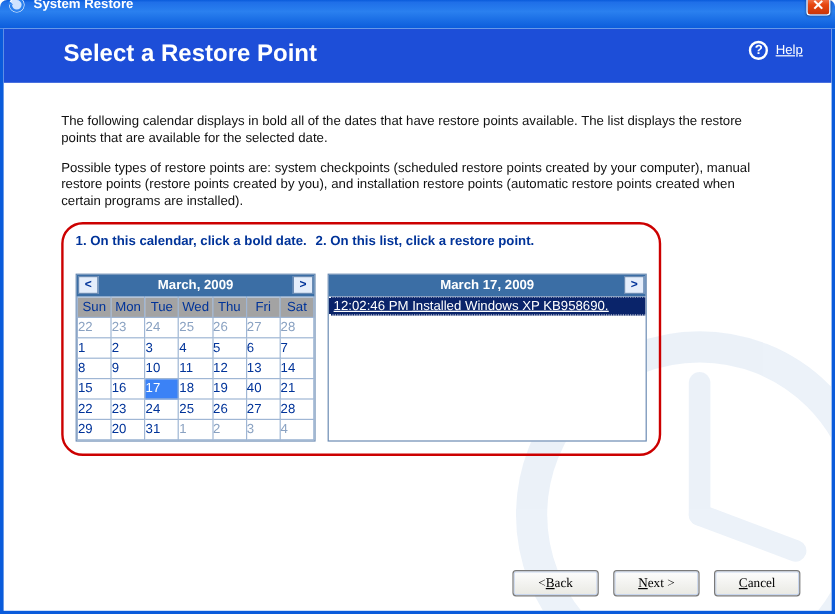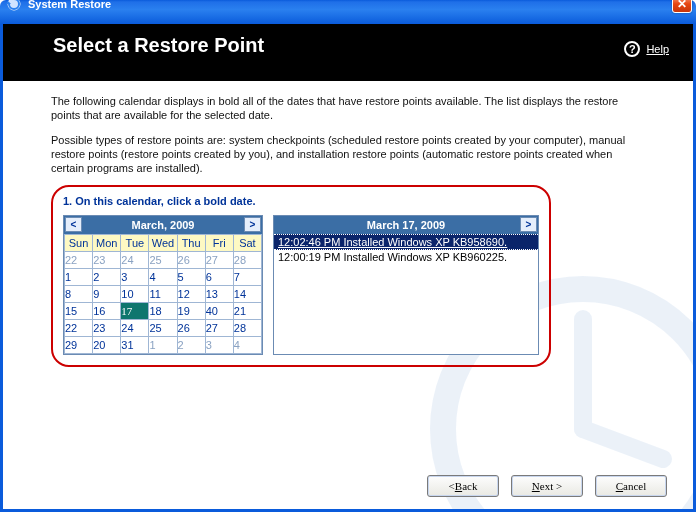--- a/index.html
+++ b/index.html
@@ -46,27 +46,27 @@
     background:#fff;
     overflow:hidden;
   }
   .bgwash {
     position:absolute; inset:0;
     pointer-events:none;
     z-index:0;
   }
   .bgwash svg { position:absolute; right:-60px; bottom:-90px; opacity:0.28; }
   .header {
-    background:#000000;
+    background:#1d4ed8;
     color:#fff;
-    padding: 10px 24px 24px 50px;
+    padding: 10px 24px 12px 50px;
     font-size: 20px;
     font-weight:bold;
     position:relative; z-index:1;
-    display:flex; align-items:flex-end;
+    display:flex; align-items:flex-start;
   }
   .header .hspacer{flex:1}
   .helplink {
     font-size:11px; font-weight:normal;
     display:flex; align-items:center; gap:6px;
   }
   .helplink a { color:#fff; text-decoration:underline; cursor:pointer;}
   .helpicon{
     width:16px;height:16px;border:2px solid #fff;border-radius:50%;
     display:flex;align-items:center;justify-content:center;font-weight:bold;font-size:11px;
@@ -77,21 +77,21 @@
     z-index:1;
   }
   .desc { color:#111; line-height:1.3; margin-bottom:10px; max-width:580px;}
   .bubble {
     border:2px solid #cc0000;
     border-radius:18px;
     padding:8px 10px 10px 10px;
     width:500px;
     position:relative;
   }
-  .instr-row { display:flex; margin-bottom:8px;}
+  .instr-row { display:flex; margin-bottom:21px;}
   .instr { font-weight:bold; color:#003399; font-size:11px; }
   .instr1{ width:200px; }
   .panes { display:flex; gap:10px; }
   .calendar {
     width:200px;
     border:1px solid #6b8bb3;
     font-size:11px;
     color:#003399;
     user-select:none;
   }
@@ -119,27 +119,27 @@
   table.cal {
     border-collapse:collapse; width:100%;
   }
   table.cal th, table.cal td {
     border:1px solid #9fb6d4;
     width:14.28%; height:17px;
     text-align:left; padding:0 3px 0 0;
     font-weight:normal;
   }
   table.cal th {
-    background:#fef9c3; color:#003399; text-align:center; padding:0;
+    background:#a3a3a3; color:#003399; text-align:center; padding:0;
   }
   td.other { color:#8aa2c2; }
   td.bold { font-weight:bold; }
   td.selected {
-    background:#0f766e; color:#fff; font-weight:bold;
-    text-align:center; padding:0;font-family:Liberation Serif, serif;
+    background:#3b82f6; color:#fff; font-weight:bold;
+    text-align:center; padding:0;
   }
   .listpane {
     flex:1;
     border:1px solid #6b8bb3;
     display:flex; flex-direction:column;
     background:#fff;
   }
   .listbody {
     flex:1;
     font-size:11px;
@@ -214,20 +214,21 @@
     </span>
   </div>
 
   <div class="content">
     <div class="desc">The following calendar displays in bold all of the dates that have restore points available. The list displays the restore points that are available for the selected date.</div>
     <div class="desc">Possible types of restore points are: system checkpoints (scheduled restore points created by your computer), manual restore points (restore points created by you), and installation restore points (automatic restore points created when certain programs are installed).</div>
 
     <div class="bubble">
       <div class="instr-row">
         <div class="instr instr1">1. On this calendar, click a bold date.</div>
+        <div class="instr">2. On this list, click a restore point.</div>
       </div>
       <div class="panes">
         <div class="calendar">
           <div class="cal-head">
             <div class="navbtn left">&lt;</div>
             <span>March, 2009</span>
             <div class="navbtn right">&gt;</div>
           </div>
           <table class="cal">
             <thead>
@@ -300,21 +301,20 @@
           </table>
         </div>
 
         <div class="listpane">
           <div class="list-head">
             <span>March 17, 2009</span>
             <div class="navbtn right">&gt;</div>
           </div>
           <div class="listbody" id="list-body">
               <div class="listitem selected"><span>12:02:46 PM  </span><span class="rtext">Installed Windows XP KB958690.</span></div>
-              <div class="listitem"><span>12:00:19 PM  </span><span class="rtext">Installed Windows XP KB960225.</span></div>
             </div>
         </div>
       </div>
     </div>
   </div>
 
   <div class="btnbar">
     <div class="winbtn">
       <span>&lt; </span>
         <span class="u">B</span>

